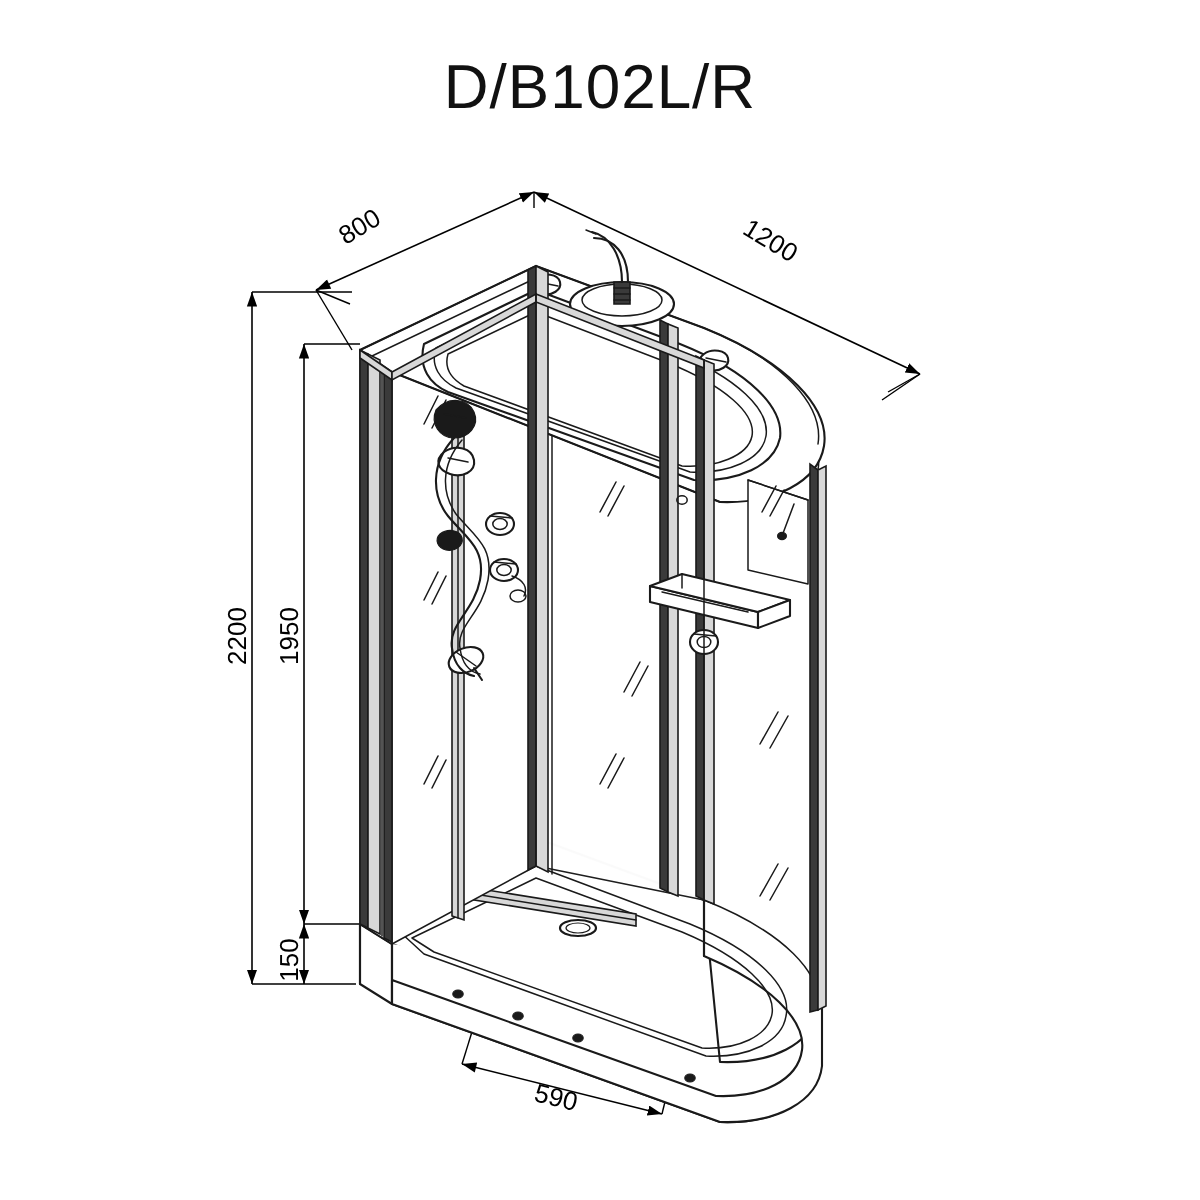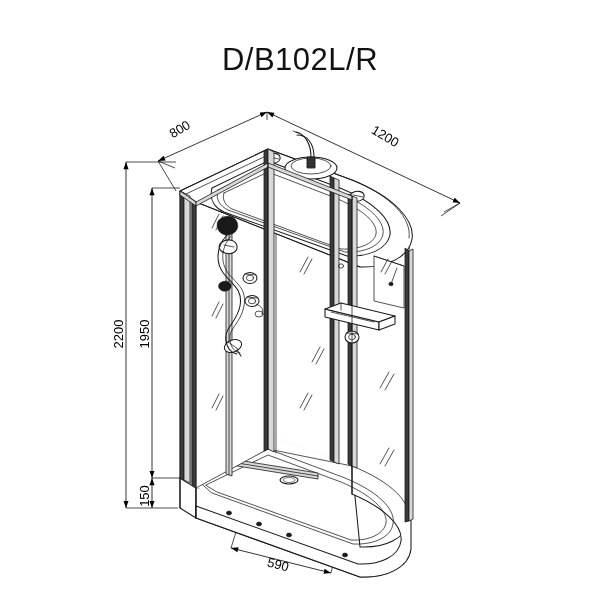--- a/index.html
+++ b/index.html
@@ -4,21 +4,21 @@
 <title>D/B102L/R</title>
 <style>
   html,body{margin:0;padding:0;background:#ffffff;}
   body{
     width:600px;height:600px;
     font-family:"Liberation Sans", sans-serif;
     color:#000;
     overflow:hidden;
     position:relative;
   }
-  #stage{position:absolute;left:0;top:16px;width:600px;height:584px;}
+  #stage{position:absolute;left:0;top:0;width:600px;height:584px;}
   #title{
     position:absolute;left:0;top:26px;width:600px;
     text-align:center;
     font-size:31px;
     font-weight:400;
     letter-spacing:0.5px;
     color:#111;
     font-family:"Liberation Sans", sans-serif;
     user-select:none;
   }

